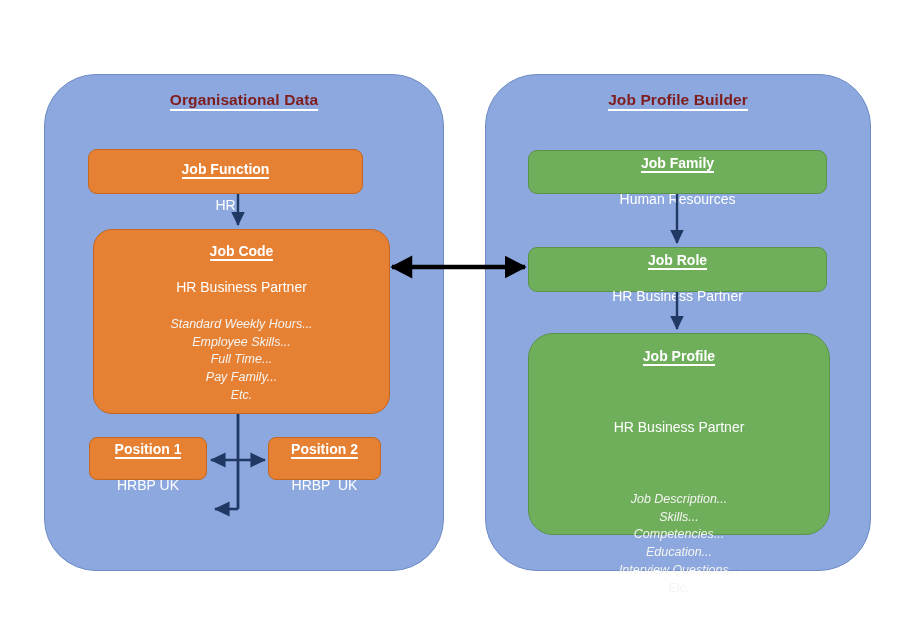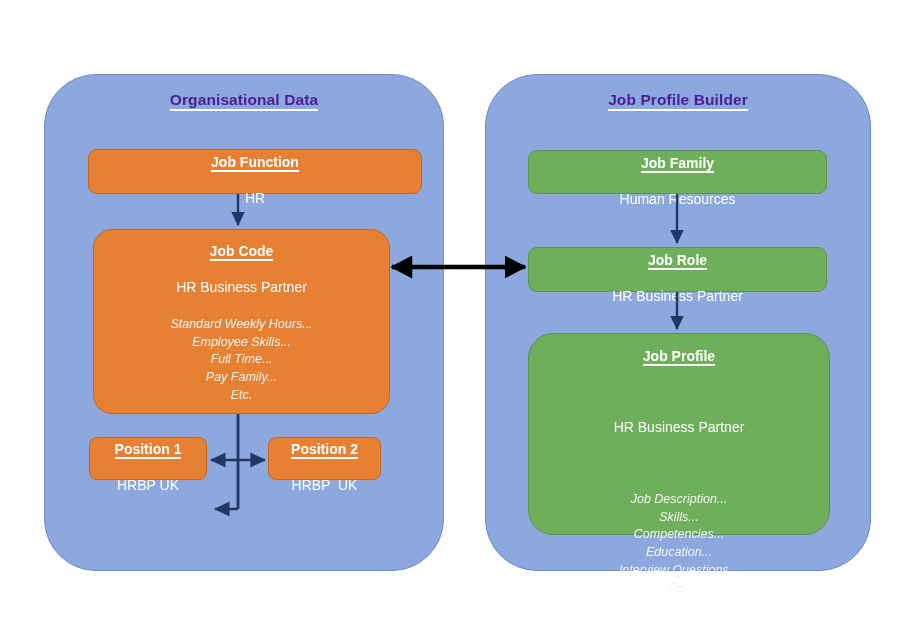--- a/index.html
+++ b/index.html
@@ -27,21 +27,21 @@
   }
   #panel-left  { left: 44px;  top: 74px; width: 400px; height: 497px; border-radius: 52px; }
   #panel-right { left: 485px; top: 74px; width: 386px; height: 497px; border-radius: 52px; }
 
   .panel-title {
     position: absolute;
     top: 16px;
     left: 0;
     width: 100%;
     text-align: center;
-    color: #4c1d95;
+    color: #7f1d1d;
     font-size: 15.5px;
     font-weight: bold;
     letter-spacing: 0.1px;
   }
   .panel-title span {
     border-bottom: 2px solid #ffffff;
     padding-bottom: 1px;
   }
 
   
@@ -76,21 +76,21 @@
   .node-list {
     margin-top: 20px;
     font-style: italic;
     font-size: 12.5px;
     line-height: 1.42;
     color: #F4F4F2;
   }
   .node-list div { white-space: pre; }
 
   
-  #node-job-function { left: 88px;  top: 149px; width: 334px; height: 45px;  border-radius: 9px;  padding-top: 4px; }
+  #node-job-function { left: 88px;  top: 149px; width: 275px; height: 45px;  border-radius: 9px;  padding-top: 11px; }
   #node-job-code     { left: 93px;  top: 229px; width: 297px; height: 185px; border-radius: 19px; padding-top: 13px; }
   #node-position-1   { left: 89px;  top: 437px; width: 118px; height: 43px;  border-radius: 8px;  padding-top: 3px; }
   #node-position-2   { left: 268px; top: 437px; width: 113px; height: 43px;  border-radius: 8px;  padding-top: 3px; }
   #node-position-3   { left: 89px;  top: 489px; width: 123px; height: 45px;  border-radius: 8px;  padding-top: 3px; }
 
   #node-job-family   { left: 528px; top: 150px; width: 299px; height: 44px;  border-radius: 9px;  padding-top: 4px; }
   #node-job-role     { left: 528px; top: 247px; width: 299px; height: 45px;  border-radius: 9px;  padding-top: 4px; }
   #node-job-profile  { left: 528px; top: 333px; width: 302px; height: 202px; border-radius: 25px; padding-top: 14px; gap: 35px; }
   #svg-connectors {
     position: absolute;

